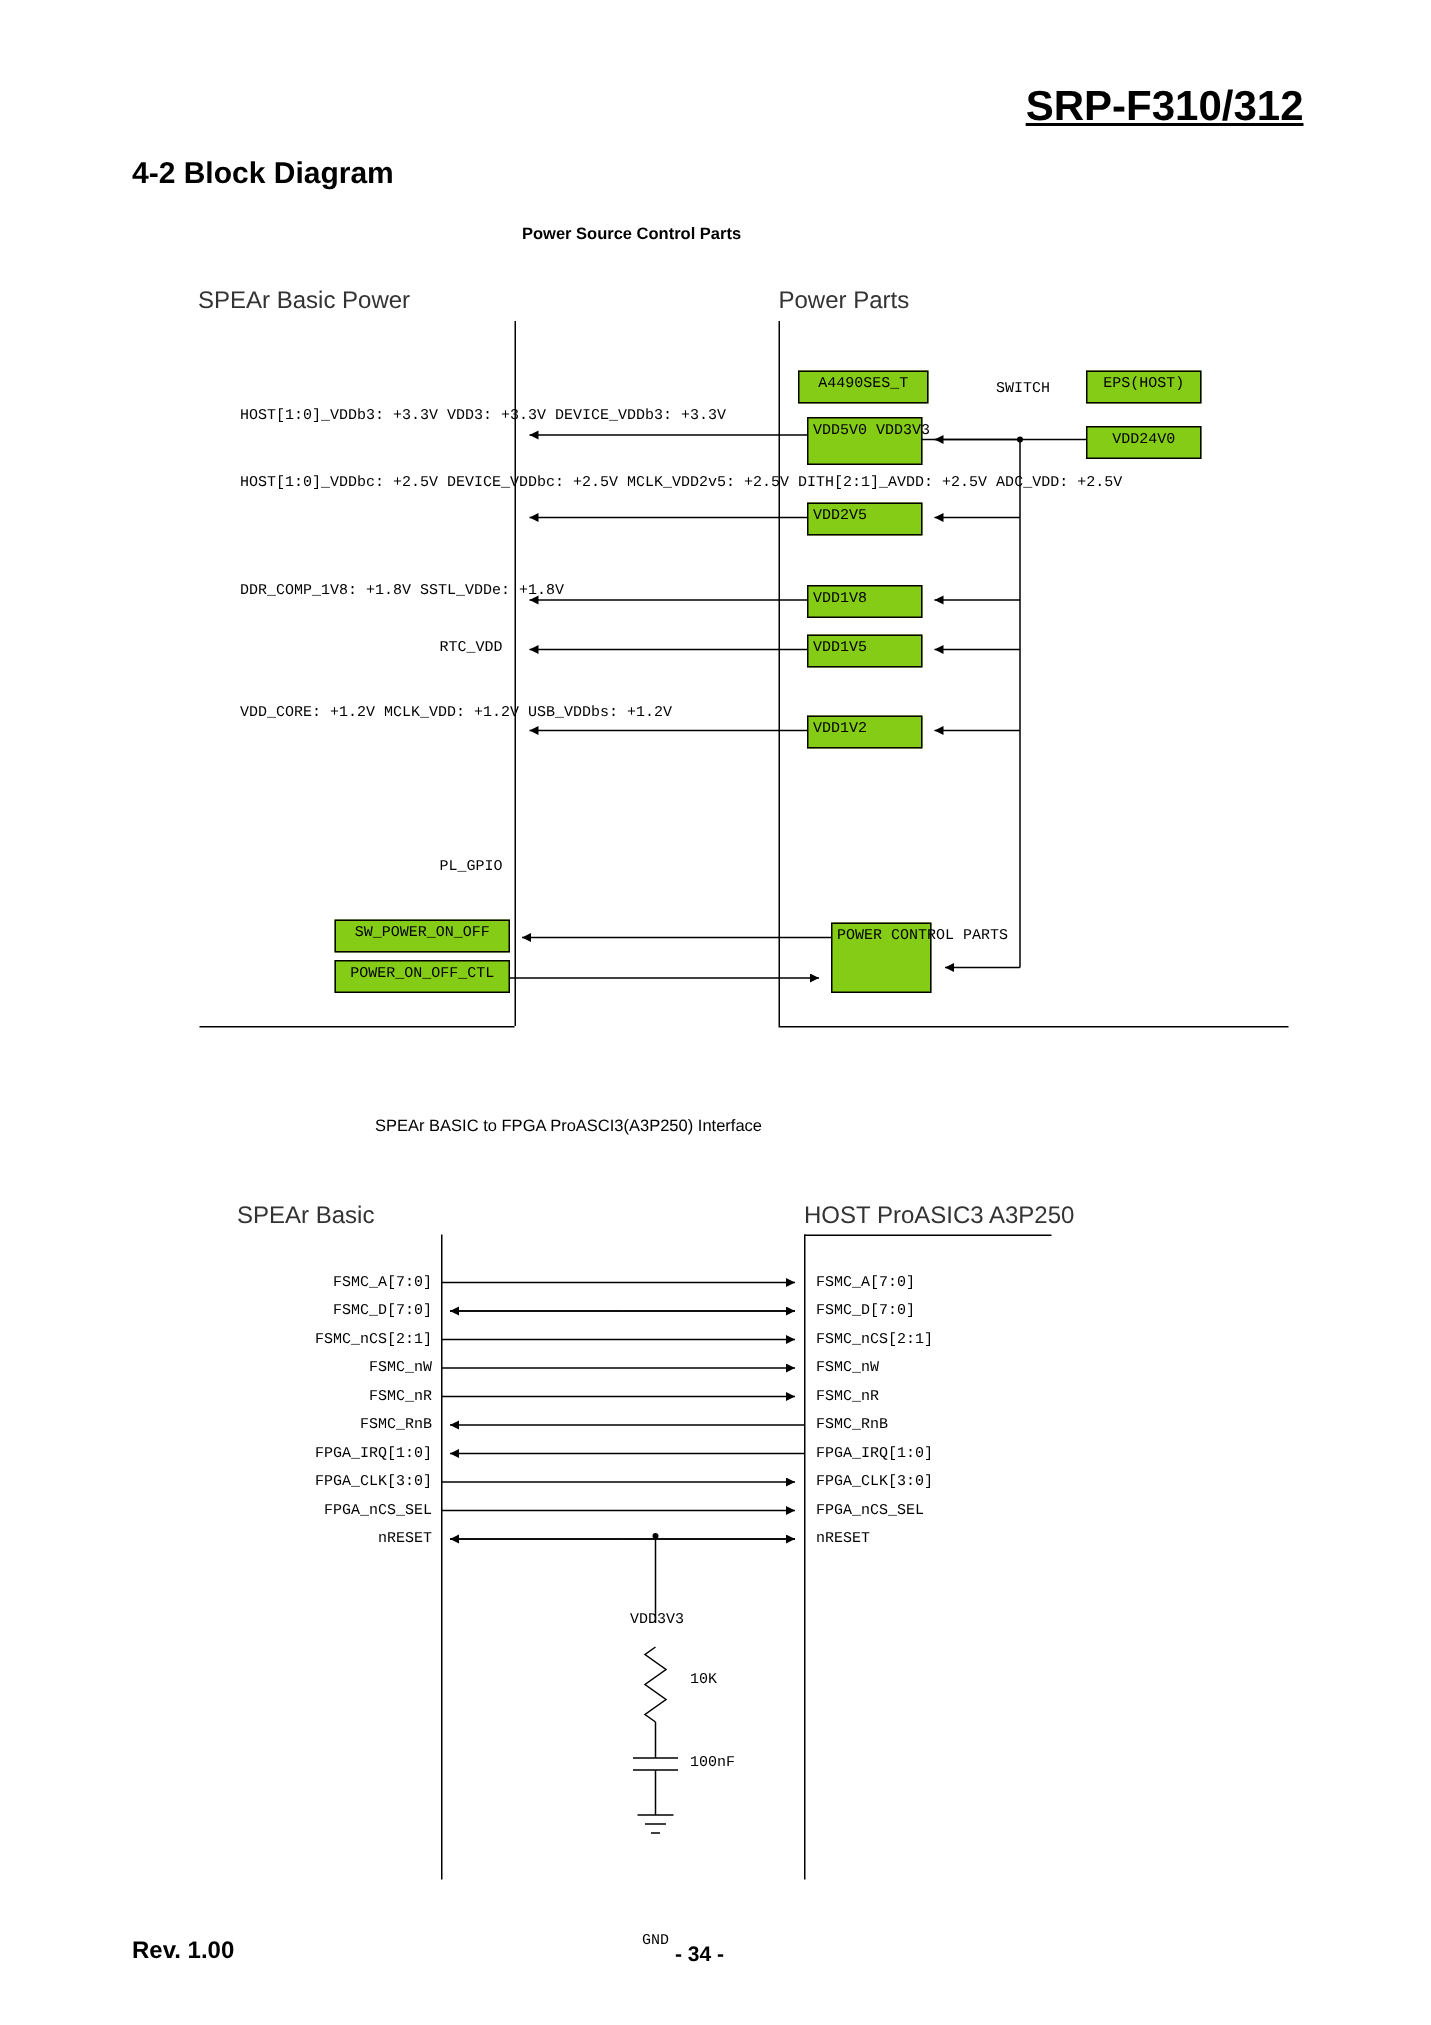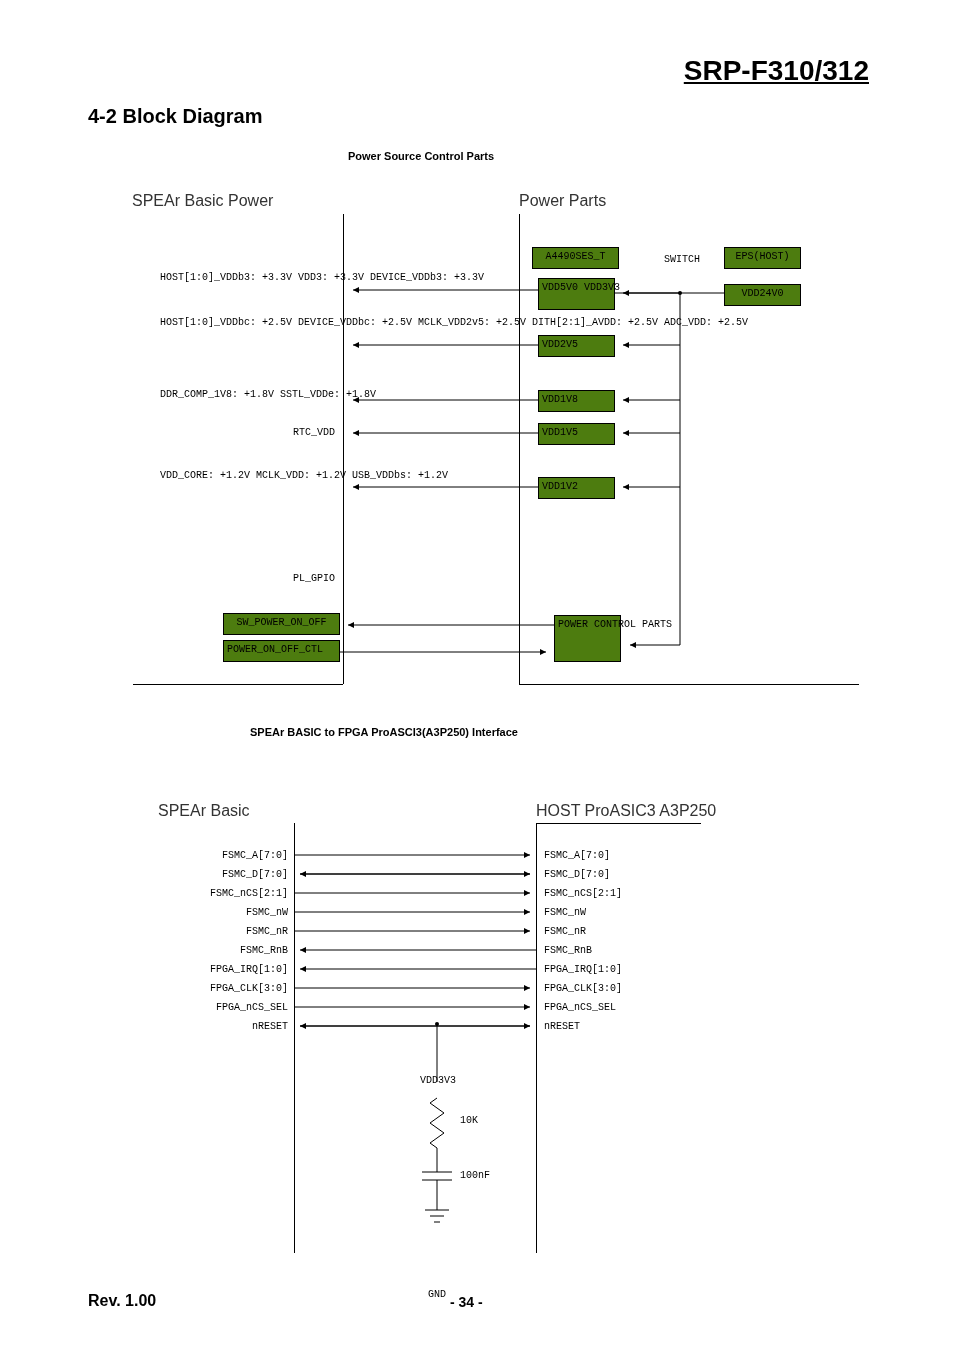--- a/index.html
+++ b/index.html
@@ -3,24 +3,24 @@
 <meta charset="utf-8">
 <style>
 body{margin:0;background:#fff;font-family:Arial,Helvetica,sans-serif;color:#000;width:954px;height:1350px;position:relative}
 .header-title{position:absolute;top:55px;right:85px;font-size:28px;font-weight:bold;text-decoration:underline}
 .section-title{position:absolute;top:105px;left:88px;font-size:20px;font-weight:bold}
 .figure-title-1{position:absolute;top:150px;left:348px;font-size:11px;font-weight:bold}
 .block-title{font-family:Arial,sans-serif;font-size:16px;color:#333}
 .bt-spear-power{position:absolute;top:192px;left:132px}
 .bt-power-parts{position:absolute;top:192px;left:519px}
 .mono{font-family:"Courier New",monospace;font-size:10px;white-space:nowrap}
-.box{position:absolute;border:1px solid #000;background:#4d7c0f}
+.box{position:absolute;border:1px solid #000;background:#84cc16}
 .lbl{position:absolute}
 .ra{text-align:right}
-.figure-title-2{position:absolute;top:726px;left:250px;font-size:11px;font-weight:bold}
+.figure-title-2{position:absolute;top:745px;left:250px;font-size:11px;font-weight:normal}
 .bt-spear-basic{position:absolute;top:802px;left:158px}
 .bt-fpga{position:absolute;top:802px;left:536px}
 .footer-rev{position:absolute;bottom:40px;left:88px;font-size:16px;font-weight:bold}
 .footer-page{position:absolute;bottom:40px;left:450px;font-size:14px;font-weight:bold}
 svg{position:absolute;top:0;left:0}
 svg line{stroke:#000;stroke-width:1}
 svg polygon{fill:#000}
 </style>
 </head>
 <body>
@@ -50,21 +50,21 @@
 <div class="lbl mono ra" style="top:427px;left:160px;width:175px">RTC_VDD</div>
 <div class="lbl mono ra" style="top:470px;left:160px;width:175px">VDD_CORE: +1.2V
 MCLK_VDD: +1.2V
 USB_VDDbs: +1.2V</div>
 <div class="lbl mono ra" style="top:573px;left:160px;width:175px">PL_GPIO</div>
 
 <div class="box" style="top:613px;left:223px;width:115px;height:20px">
     <div class="mono" style="padding:3px;text-align:center">SW_POWER_ON_OFF</div>
   </div>
 <div class="box" style="top:640px;left:223px;width:115px;height:20px">
-    <div class="mono" style="padding:3px;">POWER_ON_OFF_CTL</div>
+    <div class="mono" style="padding:3px;text-align:center">POWER_ON_OFF_CTL</div>
   </div>
 
 <div class="box" style="top:247px;left:532px;width:85px;height:20px">
     <div class="mono" style="padding:3px;text-align:center">A4490SES_T</div>
   </div>
 <div class="box" style="top:278px;left:538px;width:75px;height:30px">
     <div class="mono" style="padding:3px">VDD5V0
 VDD3V3</div>
   </div>
 <div class="box" style="top:335px;left:538px;width:75px;height:20px">

